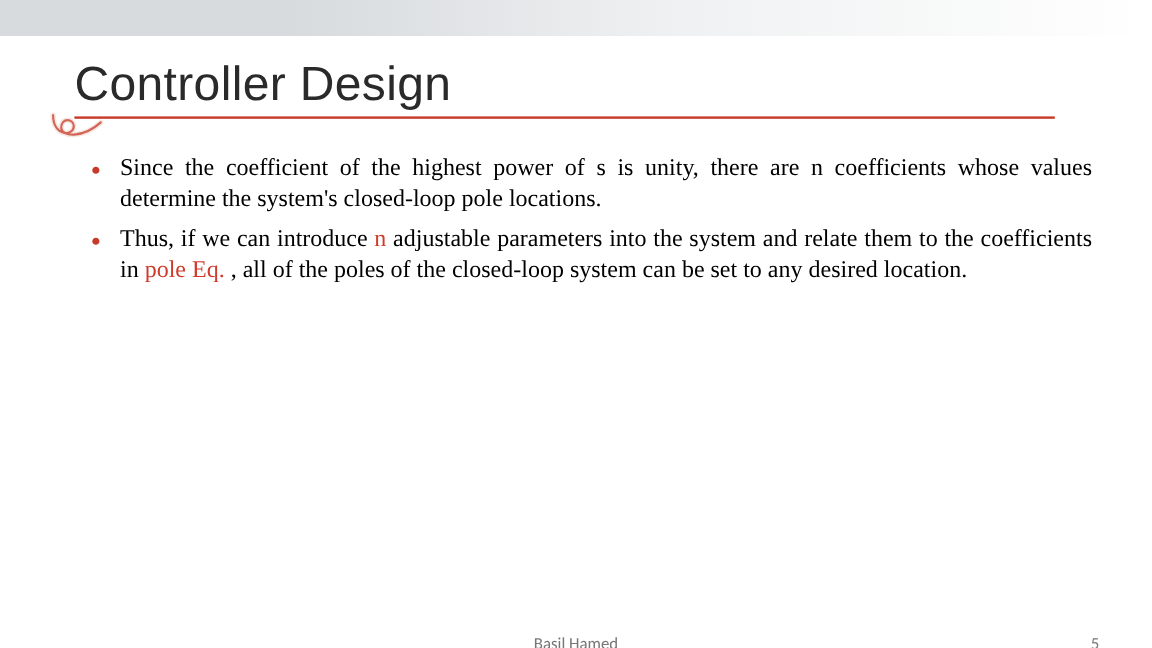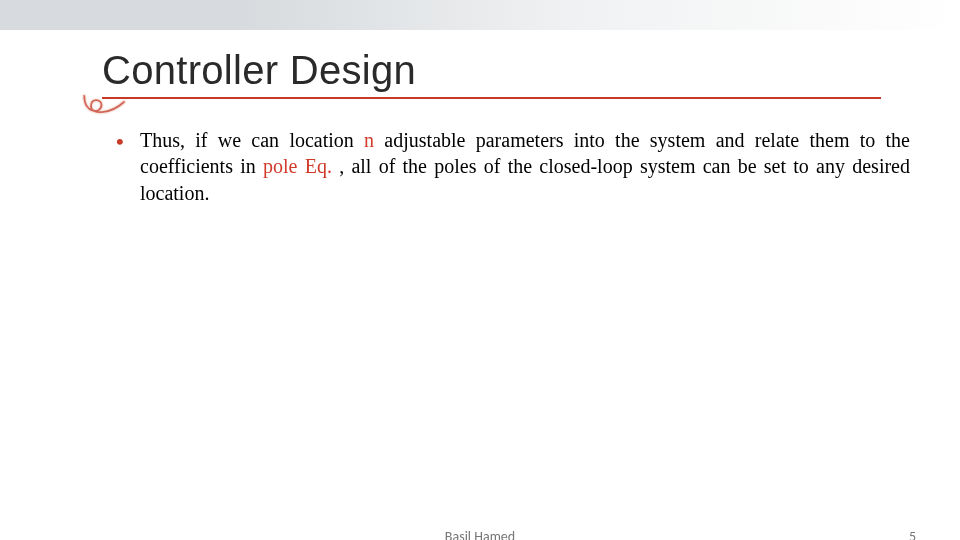--- a/index.html
+++ b/index.html
@@ -1,18 +1,18 @@
 <!DOCTYPE html>
 <html><head>
 <meta charset="utf-8">
 <style>
   * { margin: 0; padding: 0; box-sizing: border-box; }
   html, body { width: 960px; height: 540px; overflow: hidden; font-family: "Comic Sans MS", "Chalkboard SE", "Segoe Script", cursive; background: #fff; color: #000; }
   .top-bar { height: 30px; background: linear-gradient(to right, #b6bdc3 0%, #b6bdc3 25%, #e4e6e8 60%, #fff 100%); opacity: 0.55; }
-  .slide { position: relative; padding: 18px 38px 0 48px; margin-left: 40px; }
+  .slide { position: relative; padding: 18px 38px 0 48px; }
   .title-wrap { position: relative; padding-left: 14px; padding-bottom: 10px; margin-bottom: 18px; }
   .title { font-family: "Trebuchet MS", "Verdana", sans-serif; font-size: 40px; color: #2a2a2a; letter-spacing: 0.3px; }
   .title-rule { height: 2px; background: #c73928; margin-top: 4px; width: 95%; }
   .ribbon-curl {
     position: absolute;
     left: -8px; bottom: -14px;
     width: 46px; height: 30px;
   }
   .ribbon-curl svg { width: 100%; height: 100%; display: block; }
 
@@ -49,21 +49,24 @@
         <path d="M5 4 C 5 28, 28 28, 28 16 C 28 8, 14 6, 14 18 C 14 28, 38 30, 58 12" fill="none" stroke="#c73928" stroke-width="2.4" stroke-linecap="round"></path>
         <path d="M5 4 C 5 28, 28 28, 28 16 C 28 8, 14 6, 14 18 C 14 28, 38 30, 58 12" fill="none" stroke="#e8b9b0" stroke-width="6" stroke-linecap="round" opacity="0.35"></path>
       </svg>
     </span>
   </div>
 
 
 
   <ul class="bullets">
     <li class="justify">
-      <span>Thus, if we can location </span><span class="red">n</span><span> adjustable parameters into the system and relate them to the coefficients in </span><span class="red">pole Eq. </span><span>, all of the poles of the closed-loop system can be set to any desired location.</span>
+      <span>Since the coefficient of the highest power of s is unity, there are n coefficients whose values determine the system's closed-loop pole locations.</span>
+    </li>
+    <li class="justify">
+      <span>Thus, if we can introduce </span><span class="red">n</span><span> adjustable parameters into the system and relate them to the coefficients in </span><span class="red">pole Eq. </span><span>, all of the poles of the closed-loop system can be set to any desired location.</span>
     </li>
   </ul>
 
 </div>
 
 <div class="footer">
   <span class="footer-author">Basil Hamed</span>
   <span class="footer-page">5</span>
 </div>
 

